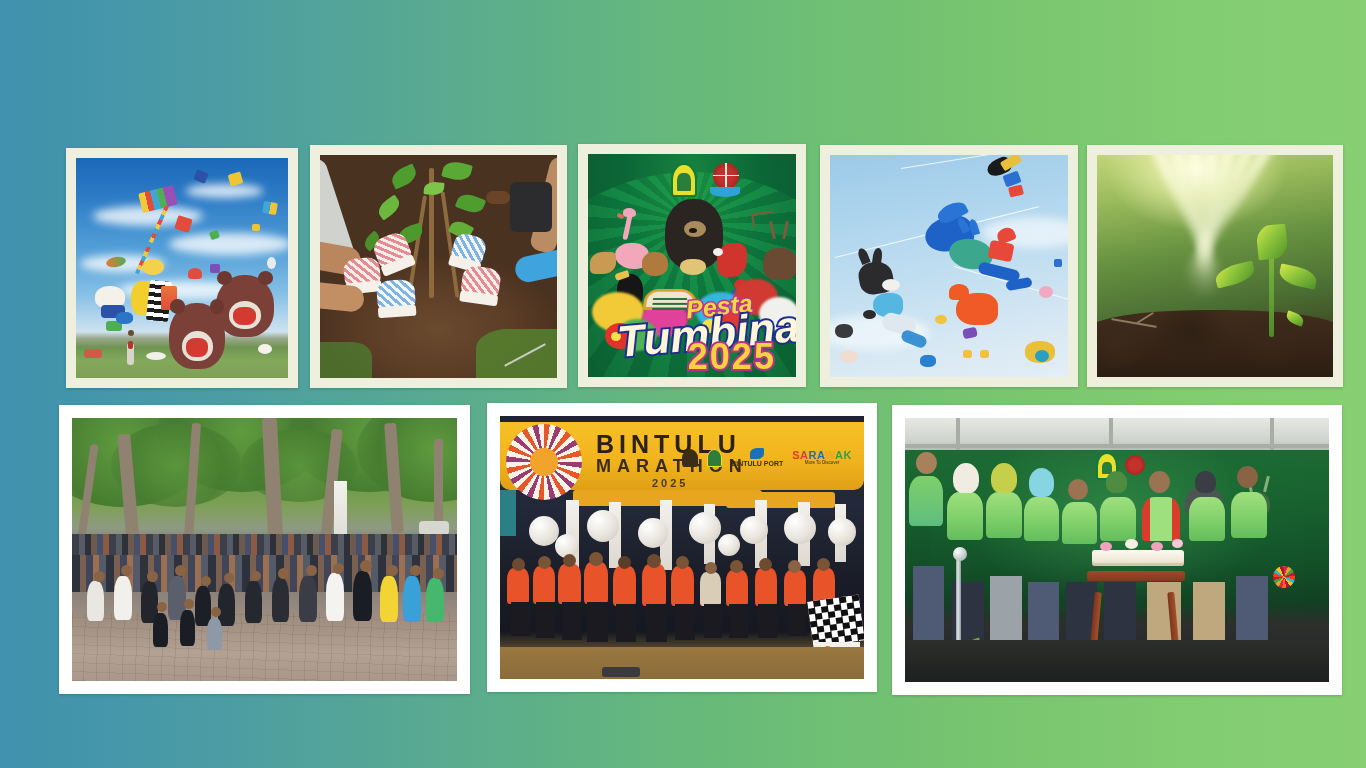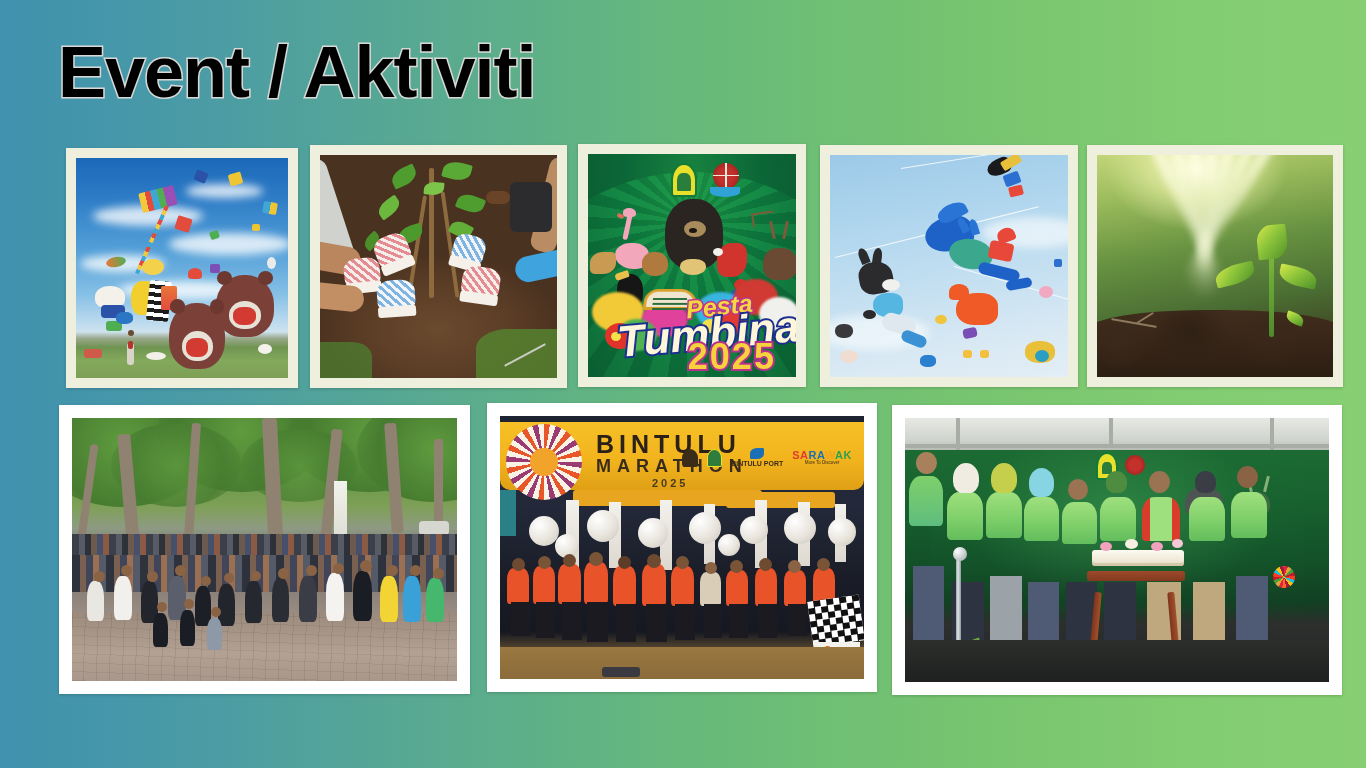--- a/index.html
+++ b/index.html
@@ -456,21 +456,20 @@
     background: linear-gradient(180deg, #e6e8e4 0%, #cfd3cd 70%, #b6bcb4 100%);
   }
   .tent-beam { position: absolute; background: #a8ada6; }
   .stage-floor { position: absolute; left: 0; right: 0; bottom: 0; height: 16%; background: linear-gradient(180deg, #2b2e2b 0%, #1e211f 100%); }
 </style>
 </head>
 <body>
 
 <div id="slide">
 
-  <div class="title">Event / Aktiviti</div>
 
   <div class="tile" style="left:66px; top:148px; width:232px; height:240px;">
     <div class="photo">
       <div class="art-kitefest">
 
         <div class="cloud" style="left:8%;  top:22%; width:52%; height:9%;"></div>
         <div class="cloud" style="left:44%; top:34%; width:58%; height:10%;"></div>
         <div class="cloud" style="left:2%;  top:44%; width:40%; height:8%;"></div>
         <div class="cloud" style="left:52%; top:12%; width:36%; height:6%;"></div>
         <div class="cloud" style="left:20%; top:56%; width:66%; height:8%;"></div>

